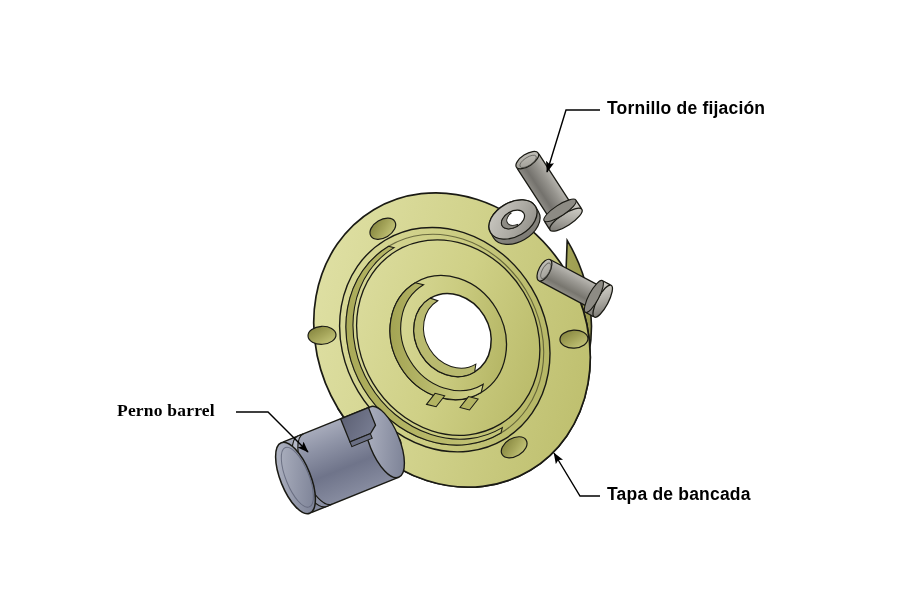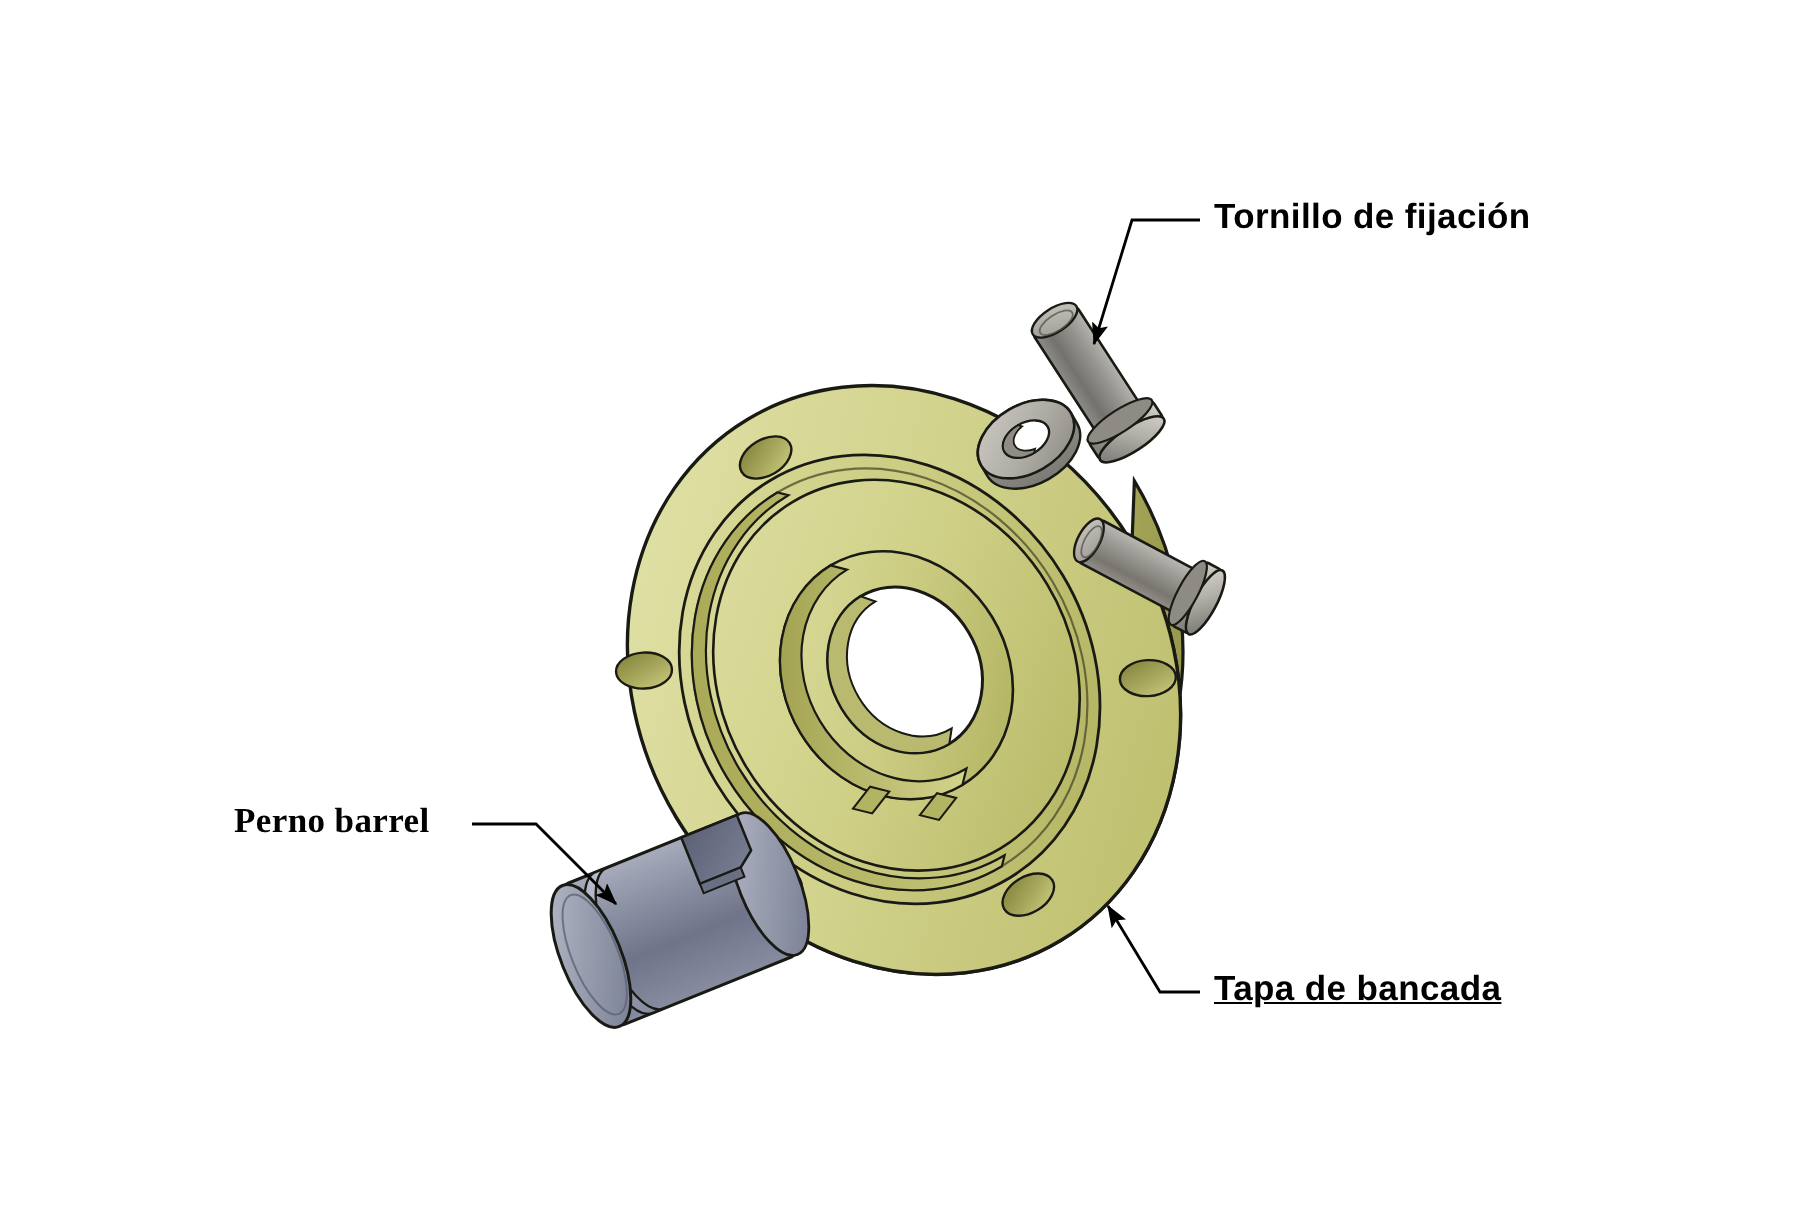--- a/index.html
+++ b/index.html
@@ -30,21 +30,21 @@
     font-weight: bold;
     font-size: 17.5px;
     letter-spacing: 0.2px;
     color: #000000;
     white-space: nowrap;
     line-height: 1;
     text-align: center;
   }
   #label-tornillo { left: 607px; top: 100px; }
   #label-perno    { left: 117px; top: 402px; font-family: Liberation Serif, serif; }
-  #label-tapa     { left: 607px; top: 486px; text-decoration: underline; }
+  #label-tapa     { left: 607px; top: 486px; }
 </style>
 </head>
 <body>
 
 <div id="stage">
 
   <svg id="scene" viewBox="0 0 907 605">
     <defs>
 
       <linearGradient id="gFaceOuter" x1="0.12" y1="0.05" x2="0.88" y2="0.95">

